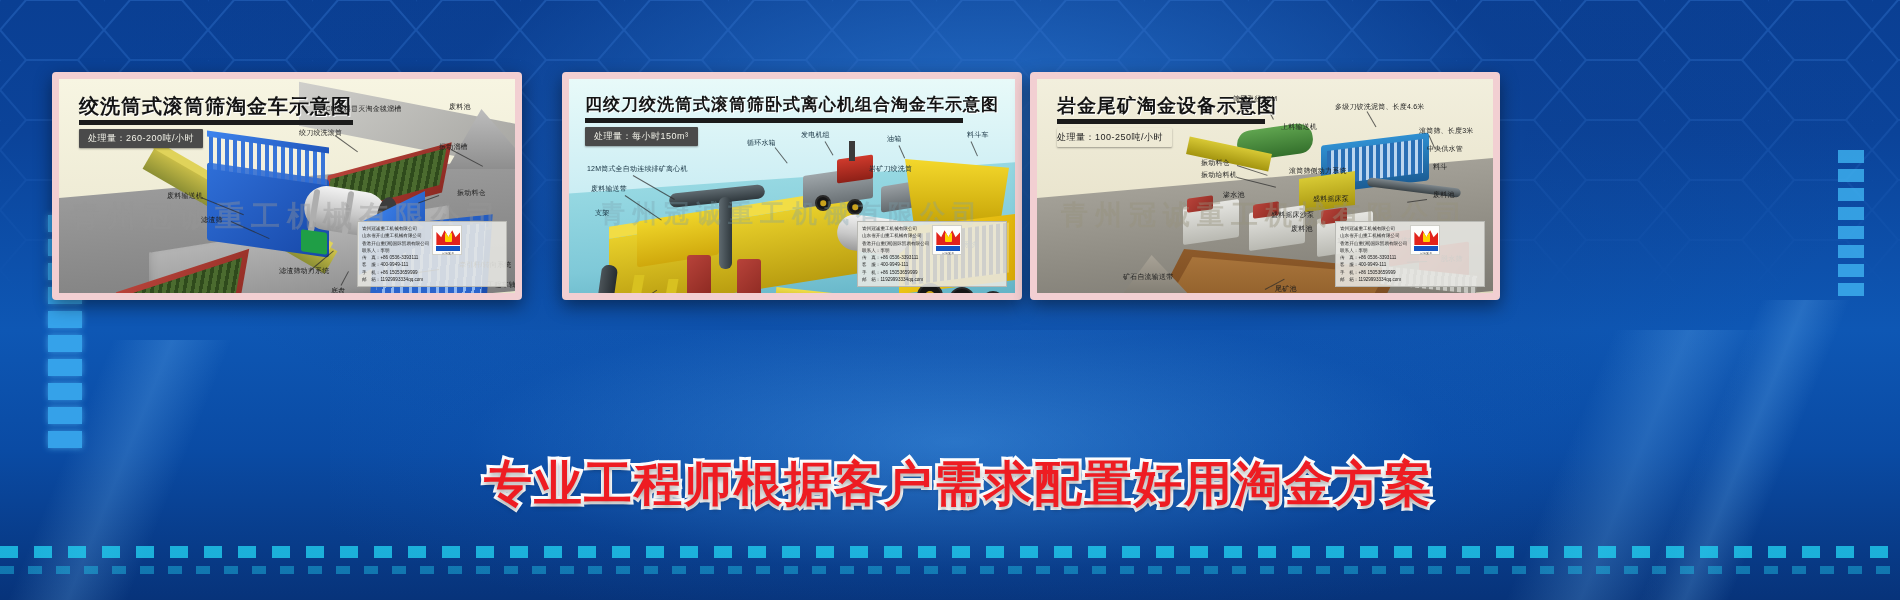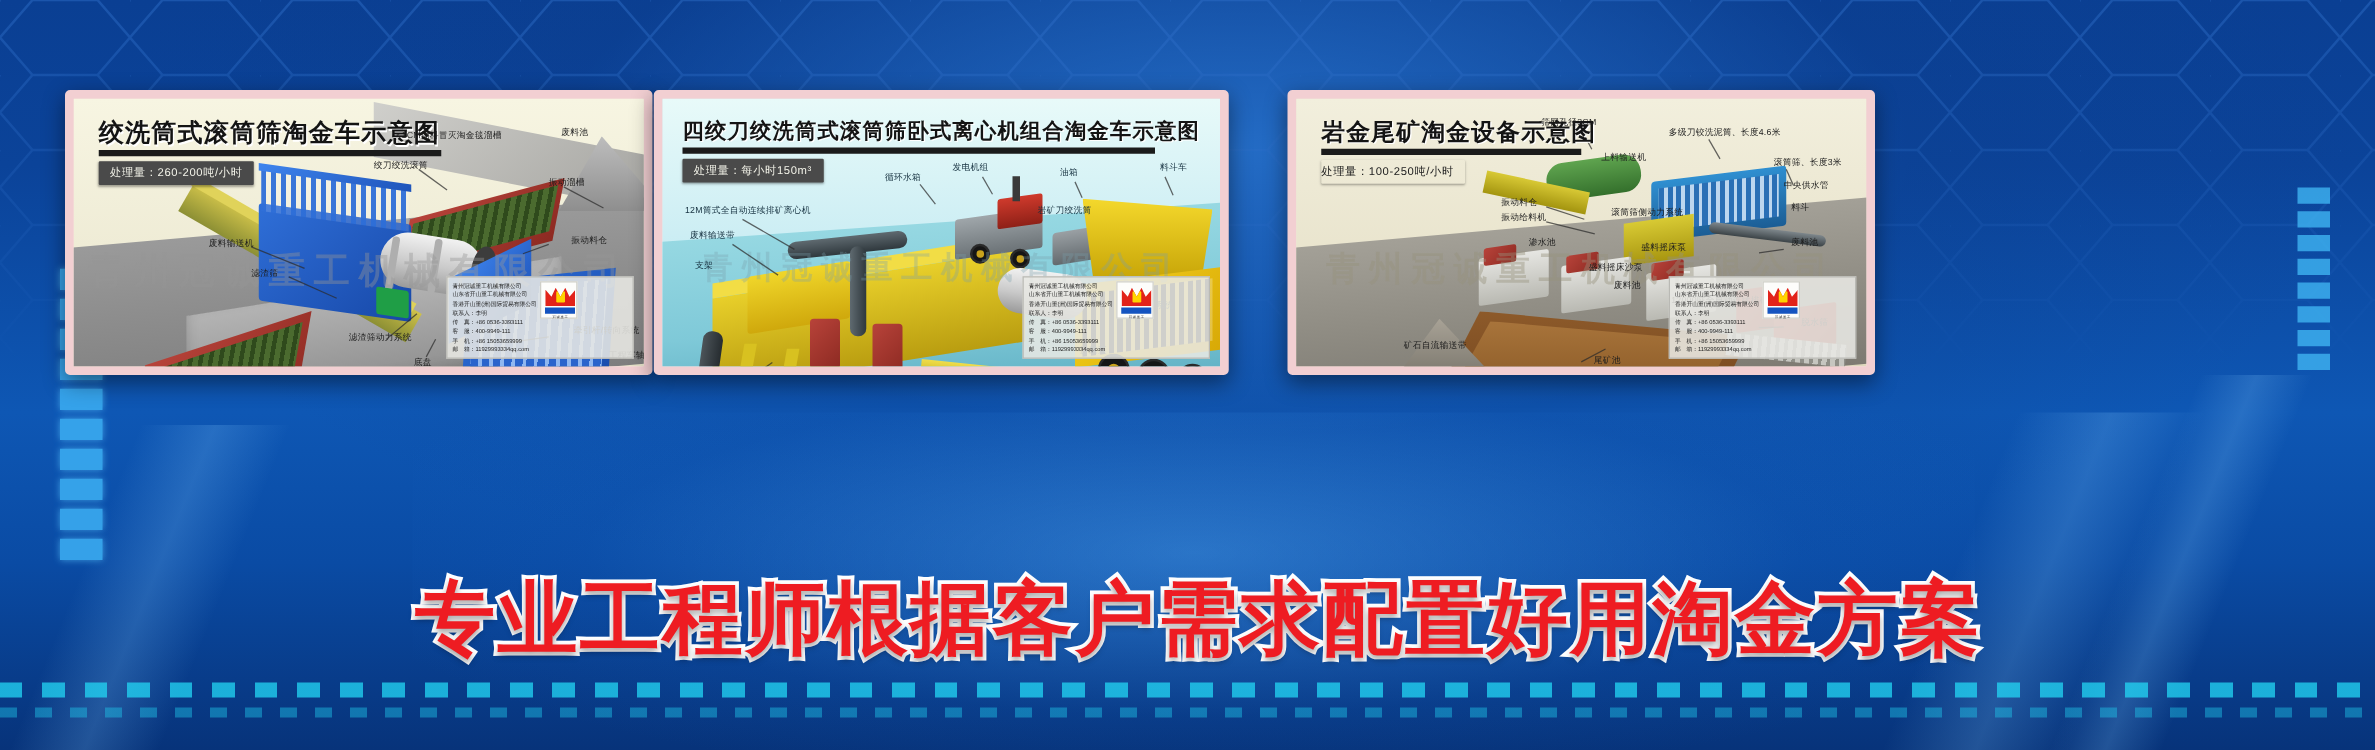--- a/index.html
+++ b/index.html
@@ -51,21 +51,21 @@
 
   
   .panel {
     position:absolute; top:72px; height:228px;
     border:7px solid #f2cfd2;
     border-radius:4px;
     box-shadow:0 6px 18px rgba(0,0,0,.45);
     overflow:hidden;
   }
   #panel1 { left:52px; width:470px; background:#f4f2dd; }
-  #panel2 { left:523px; width:460px; background:#d9f4f7; }
+  #panel2 { left:562px; width:460px; background:#d9f4f7; }
   #panel3 { left:1030px; width:470px; background:#ece8d6; }
 
   .scene { position:absolute; inset:0; overflow:hidden; }
 
   
   .sky1 { position:absolute; inset:0; background:linear-gradient(180deg,#f7f5e2 0%,#efecd6 55%,#e6e2c9 100%); }
   .sky2 { position:absolute; inset:0; background:linear-gradient(180deg,#e8faf9 0%,#cdeef4 50%,#a9e3ef 100%); }
   .sky3 { position:absolute; inset:0; background:linear-gradient(180deg,#f2efdd 0%,#e9e4cd 60%,#ded8bd 100%); }
 
   .ground {
@@ -163,21 +163,21 @@
   .red   { background:linear-gradient(135deg,#b8433a,#8d2a22); }
   .grey  { background:linear-gradient(135deg,#c6c6c6,#8f8f8f); }
   .wheel { background:#161616; border-radius:50%; border:2px solid #2a2a2a; }
   .wheel:after{ content:""; position:absolute; left:50%; top:50%; width:46%; height:46%; transform:translate(-50%,-50%); background:#c9a21c; border-radius:50%; }
   .tank  { background:linear-gradient(180deg,#f0d62a,#cfa80c); }
   .cage  { background:repeating-linear-gradient(90deg,#2f6fd8 0 4px,rgba(255,255,255,.15) 4px 8px); }
 
   
   #headline {
     position:absolute; left:0; right:0; top:452px; text-align:center; z-index:20;
-    font-size:64px; font-weight:bold; letter-spacing:2px;
+    font-size:48px; font-weight:bold; letter-spacing:2px;
     color:#ee1c22;
     -webkit-text-stroke:6px #ffffff;
     paint-order:stroke fill;
     text-shadow:0 3px 5px rgba(0,0,0,.35);
     white-space:nowrap;
     font-family:"DejaVu Sans", sans-serif;
     margin-left:18px;
   }
 </style>
 </head>

